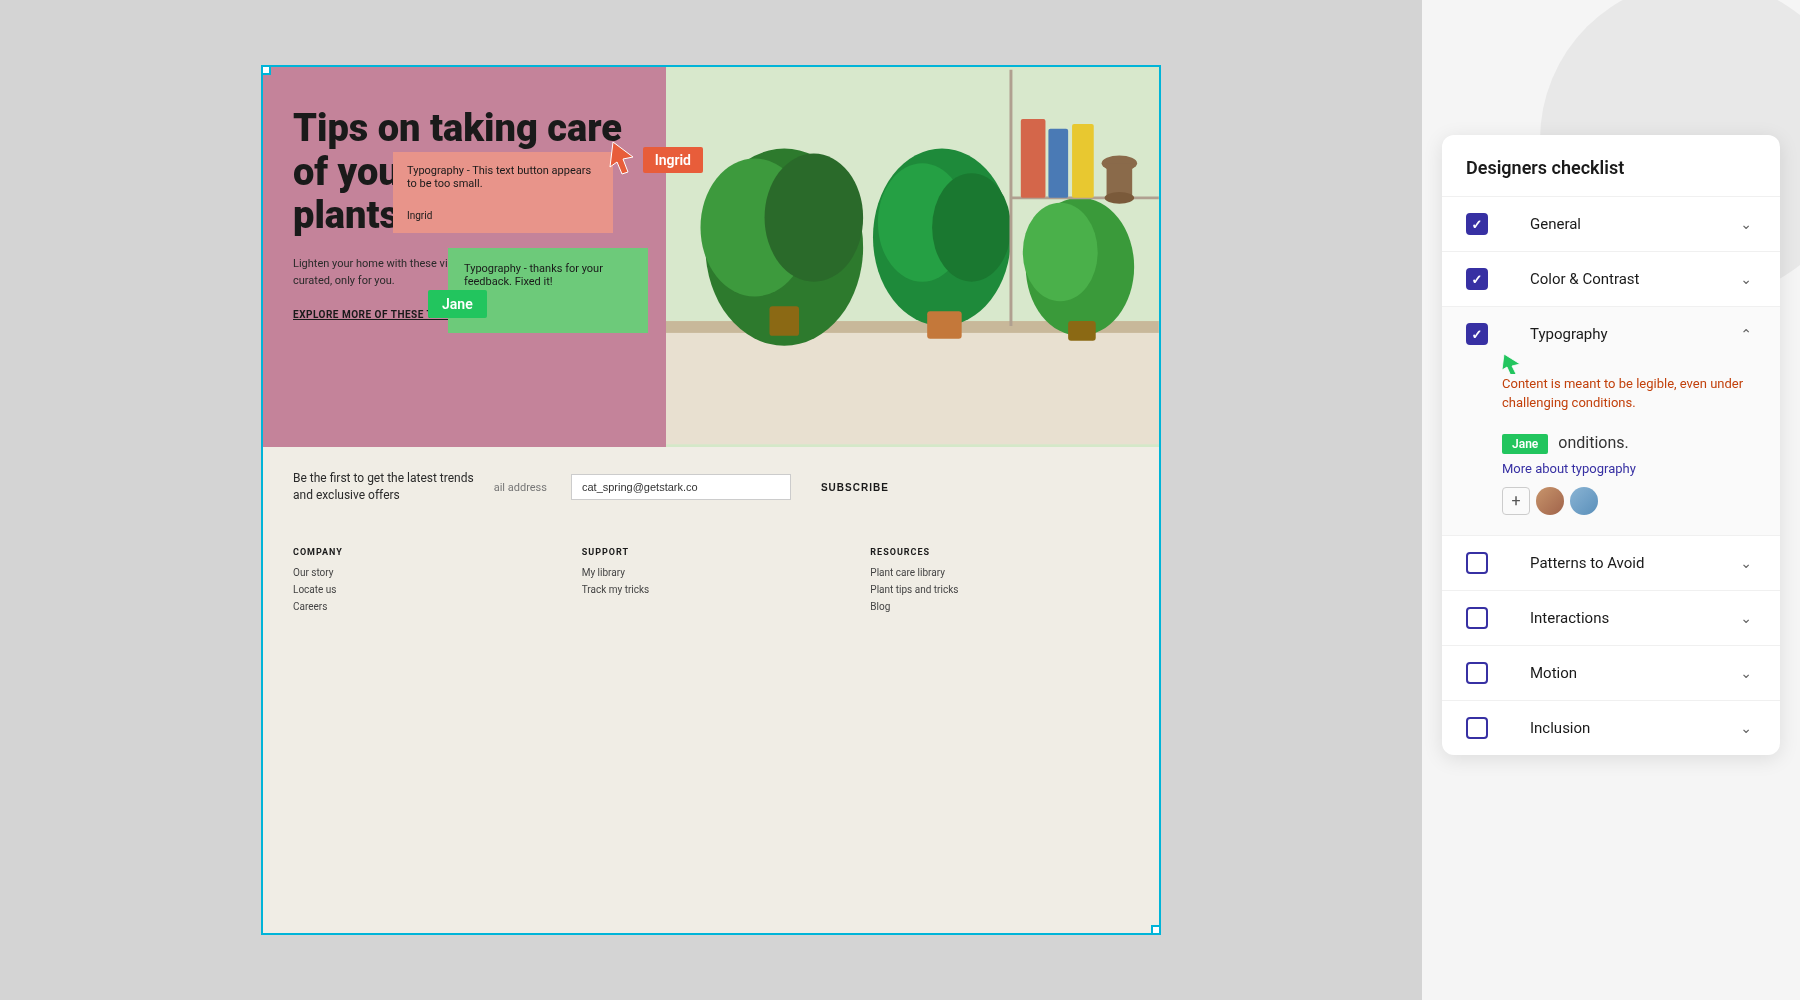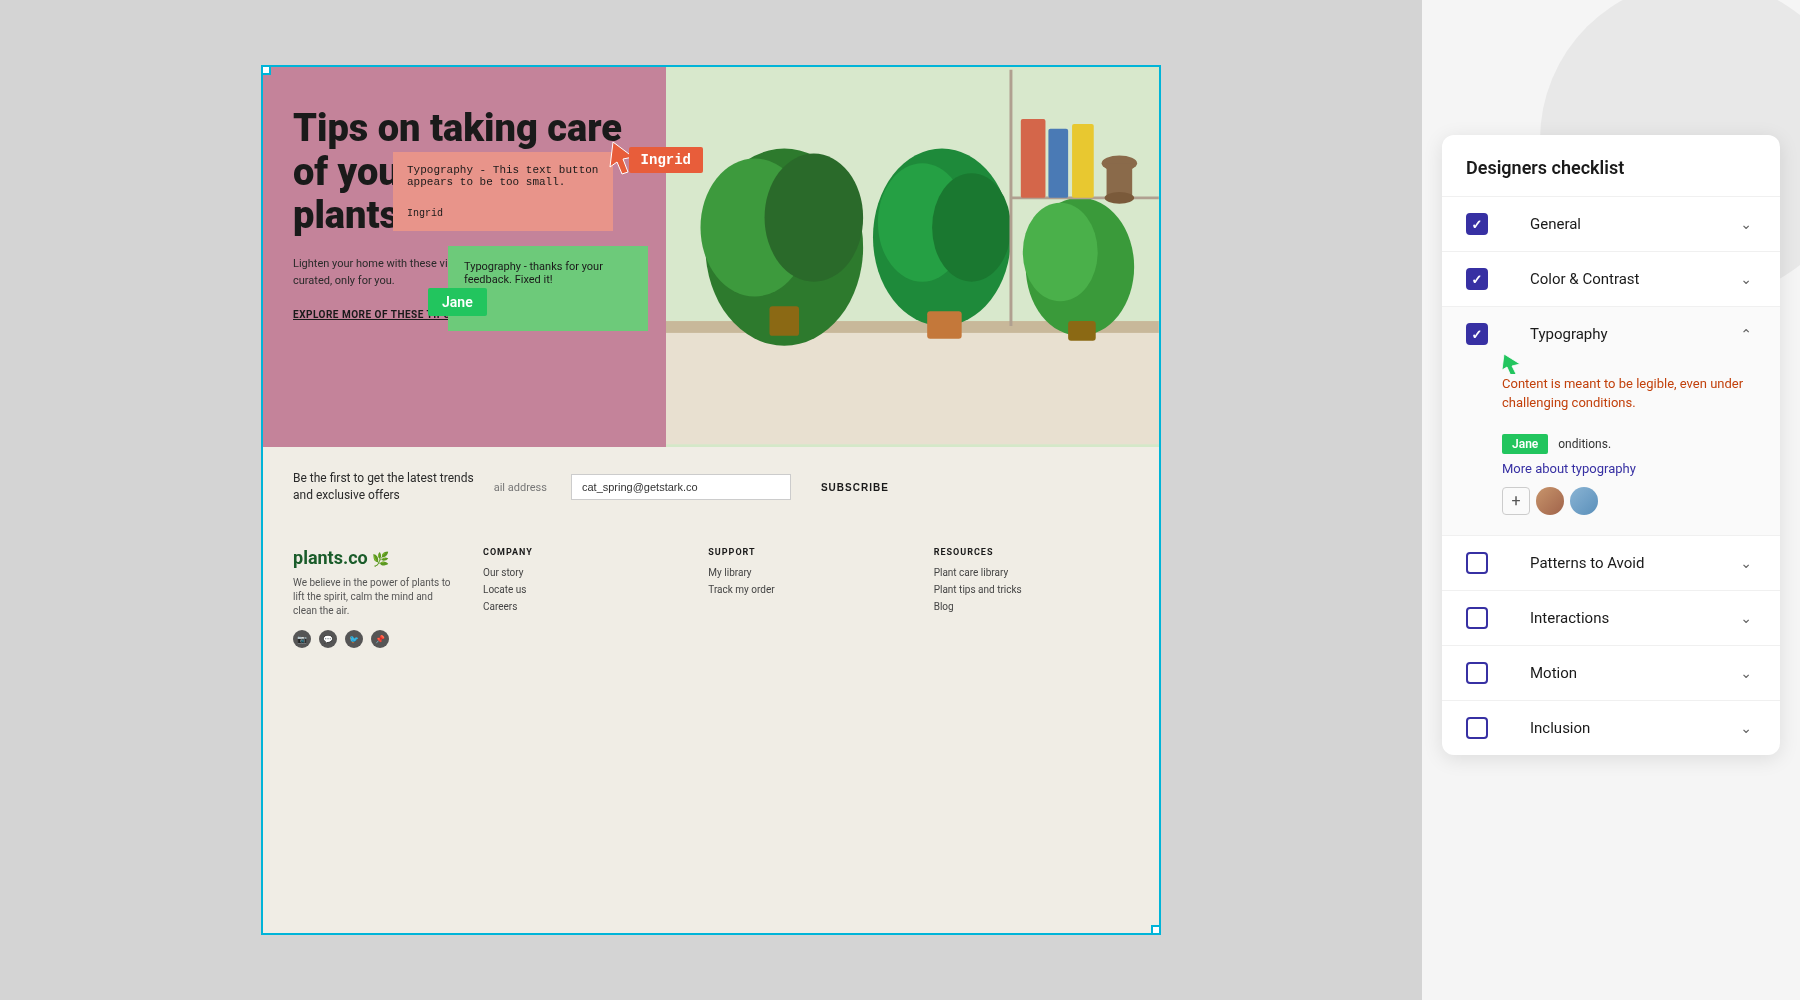--- a/index.html
+++ b/index.html
@@ -504,21 +504,21 @@
                 <ellipse cx="460" cy="95" rx="18" ry="8" fill="#8a6a4a"></ellipse>
                 <rect x="447" y="95" width="26" height="35" fill="#8a6a4a" rx="0 0 4 4"></rect>
                 <ellipse cx="460" cy="130" rx="15" ry="6" fill="#7a5a3a"></ellipse>
               </svg>
             </div>
           </div>
         </div>
 
         <div style="position: absolute; top: 85px; left: 130px; z-index: 10;">
 
-          <div class="comment-bubble-pink" style="position: relative; font-family: Liberation Mono, monospace;">
+          <div class="comment-bubble-pink" style="position: relative;">
             <div>Typography - This text button appears to be too small.</div>
             <div class="comment-label-ingrid">Ingrid</div>
 
             <svg style="position:absolute; top:-10px; right:-25px;" width="30" height="35" viewBox="0 0 30 35">
               <path d="M5 0 L25 15 L15 17 L20 30 L14 32 L9 20 L2 25 Z" fill="#e85d3a" stroke="white" stroke-width="1"></path>
             </svg>
 
             <div class="user-tag-ingrid">Ingrid</div>
           </div>
 
@@ -534,45 +534,32 @@
           <div class="newsletter-text">
             <div>Be the first to get the latest trends</div>
             <div>and exclusive offers</div>
           </div>
           <div style="font-size:11px; color:#777; margin-right:4px;">ail address</div>
           <input class="email-input-box" type="text" value="cat_spring@getstark.co" style="">
           <button class="subscribe-btn">SUBSCRIBE</button>
         </div>
 
         <div class="footer-section">
-          <div class="footer-logo">
-            <div class="footer-logo-text">
-              <span>plants.co</span>
-              <span style="color:#2d7a2d; font-size:14px;">🌿</span>
-            </div>
-            <div class="footer-tagline">We believe in the power of plants to lift the spirit, calm the mind and clean the air.</div>
-            <div class="footer-icons">
-              <div class="footer-icon" style="background:#555;">📷</div>
-              <div class="footer-icon" style="background:#555;">💬</div>
-              <div class="footer-icon" style="background:#555;">🐦</div>
-              <div class="footer-icon" style="background:#555;">📌</div>
-            </div>
-          </div>
 
           <div class="footer-col">
             <div class="footer-col-title">COMPANY</div>
             <div class="footer-col-link">Our story</div>
             <div class="footer-col-link">Locate us</div>
             <div class="footer-col-link">Careers</div>
           </div>
 
           <div class="footer-col">
             <div class="footer-col-title">SUPPORT</div>
             <div class="footer-col-link">My library</div>
-            <div class="footer-col-link">Track my order</div>
+            <div class="footer-col-link">Track my tricks</div>
           </div>
 
           <div class="footer-col">
             <div class="footer-col-title">RESOURCES</div>
             <div class="footer-col-link">Plant care library</div>
             <div class="footer-col-link">Plant tips and tricks</div>
             <div class="footer-col-link">Blog</div>
           </div>
         </div>
 
@@ -613,21 +600,21 @@
         <div class="item-content">
           
           <svg style="display:inline-block; margin-right:4px; vertical-align:middle;" width="18" height="20" viewBox="0 0 18 20">
             <path d="M2 0 L18 10 L10 12 L14 20 L9 22 L5 13 L0 16 Z" fill="#22c55e" stroke="white" stroke-width="0.8"></path>
           </svg>
           <div class="item-description">
             <span>Content is meant to be legible, even under challenging conditions.</span>
           </div>
           
           <span style="background:#22c55e; color:white; padding:3px 10px; font-size:12px; border-radius:2px; font-weight:600;">Jane</span>
-          <span style="font-size:12px; color:#333; margin-left:6px;">onditions.</span>
+          <span style="font-size:16px; color:#333; margin-left:6px;">onditions.</span>
           <div style="margin-top:6px;">
             <a class="item-link" href="#">More about typography</a>
           </div>
           <div class="item-avatars">
             <div class="add-btn">+</div>
             <div class="avatar avatar-1"></div>
             <div class="avatar avatar-2"></div>
           </div>
         </div>
       </div>

